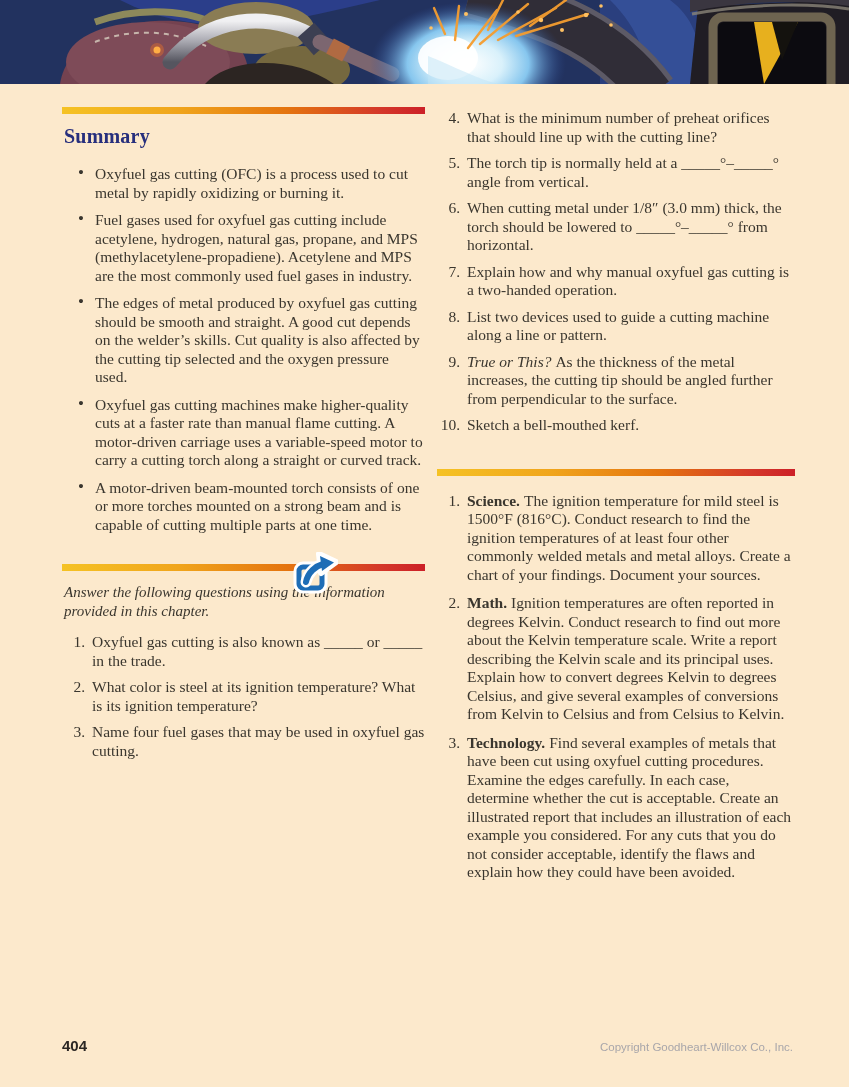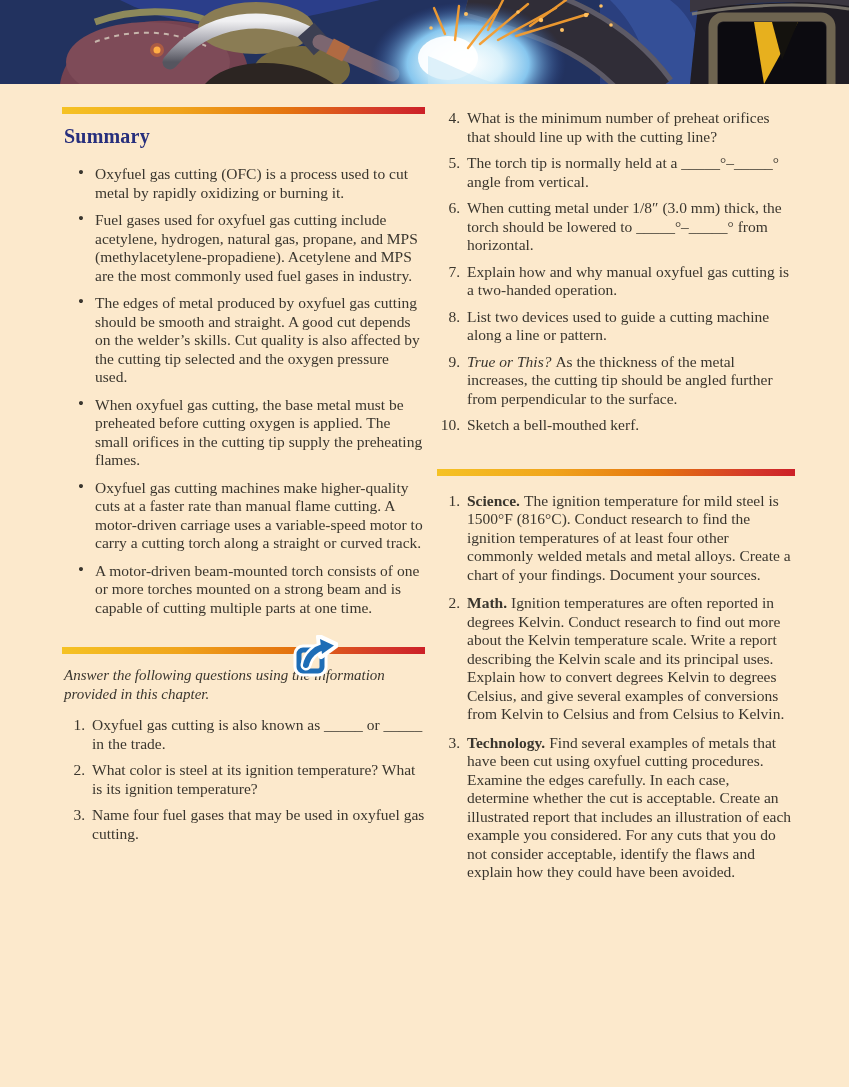--- a/index.html
+++ b/index.html
@@ -138,21 +138,20 @@
 
     <div class="col-left">
 
       <section class="sec-summary">
         <div class="rule-bar"></div>
         <h2 class="sec-title">Summary</h2>
         <ul class="bullets">
           <li>Oxyfuel gas cutting (OFC) is a process used to cut metal by rapidly oxidizing or burning it.</li>
           <li>Fuel gases used for oxyfuel gas cutting include acetylene, hydrogen, natural gas, propane, and MPS (methylacetylene-propadiene). Acetylene and MPS are the most commonly used fuel gases in industry.</li>
           <li>The edges of metal produced by oxyfuel gas cutting should be smooth and straight. A good cut depends on the welder’s skills. Cut quality is also affected by the cutting tip selected and the oxygen pressure used.</li>
-          <li>When oxyfuel gas cutting, the base metal must be preheated before cutting oxygen is applied. The small orifices in the cutting tip supply the preheating flames.</li>
           <li>Oxyfuel gas cutting machines make higher-quality cuts at a faster rate than manual flame cutting. A motor-driven carriage uses a variable-speed motor to carry a cutting torch along a straight or curved track.</li>
           <li>A motor-driven beam-mounted torch consists of one or more torches mounted on a strong beam and is capable of cutting multiple parts at one time.</li>
         </ul>
       </section>
 
       <section class="sec-review">
         <div class="rule-bar"></div>
         <svg class="rq-icon" viewBox="0 0 46 46">
           <rect x="7" y="15" width="23" height="21" rx="4" fill="none" stroke="#ffffff" stroke-width="11"></rect>
           <rect x="7" y="15" width="23" height="21" rx="4" fill="#fce9cc" stroke="#1e6db6" stroke-width="5"></rect>
@@ -227,14 +226,18 @@
           </div>
           <div class="qitem">
             <span class="qnum">3.</span>
             <span class="qtext"><span class="lead">Technology.</span><span>Find several examples of metals that have been cut using oxyfuel cutting procedures. Examine the edges carefully. In each case, determine whether the cut is acceptable. Create an illustrated report that includes an illustration of each example you considered. For any cuts that you do not consider acceptable, identify the flaws and explain how they could have been avoided.</span></span>
           </div>
         </div>
       </section>
     </div>
   </div>
 
+  <div class="footer">
+    <span class="page-num">404</span>
+    <span class="copyright">Copyright Goodheart-Willcox Co., Inc.</span>
+  </div>
 
 </div>
 
 </body></html>

